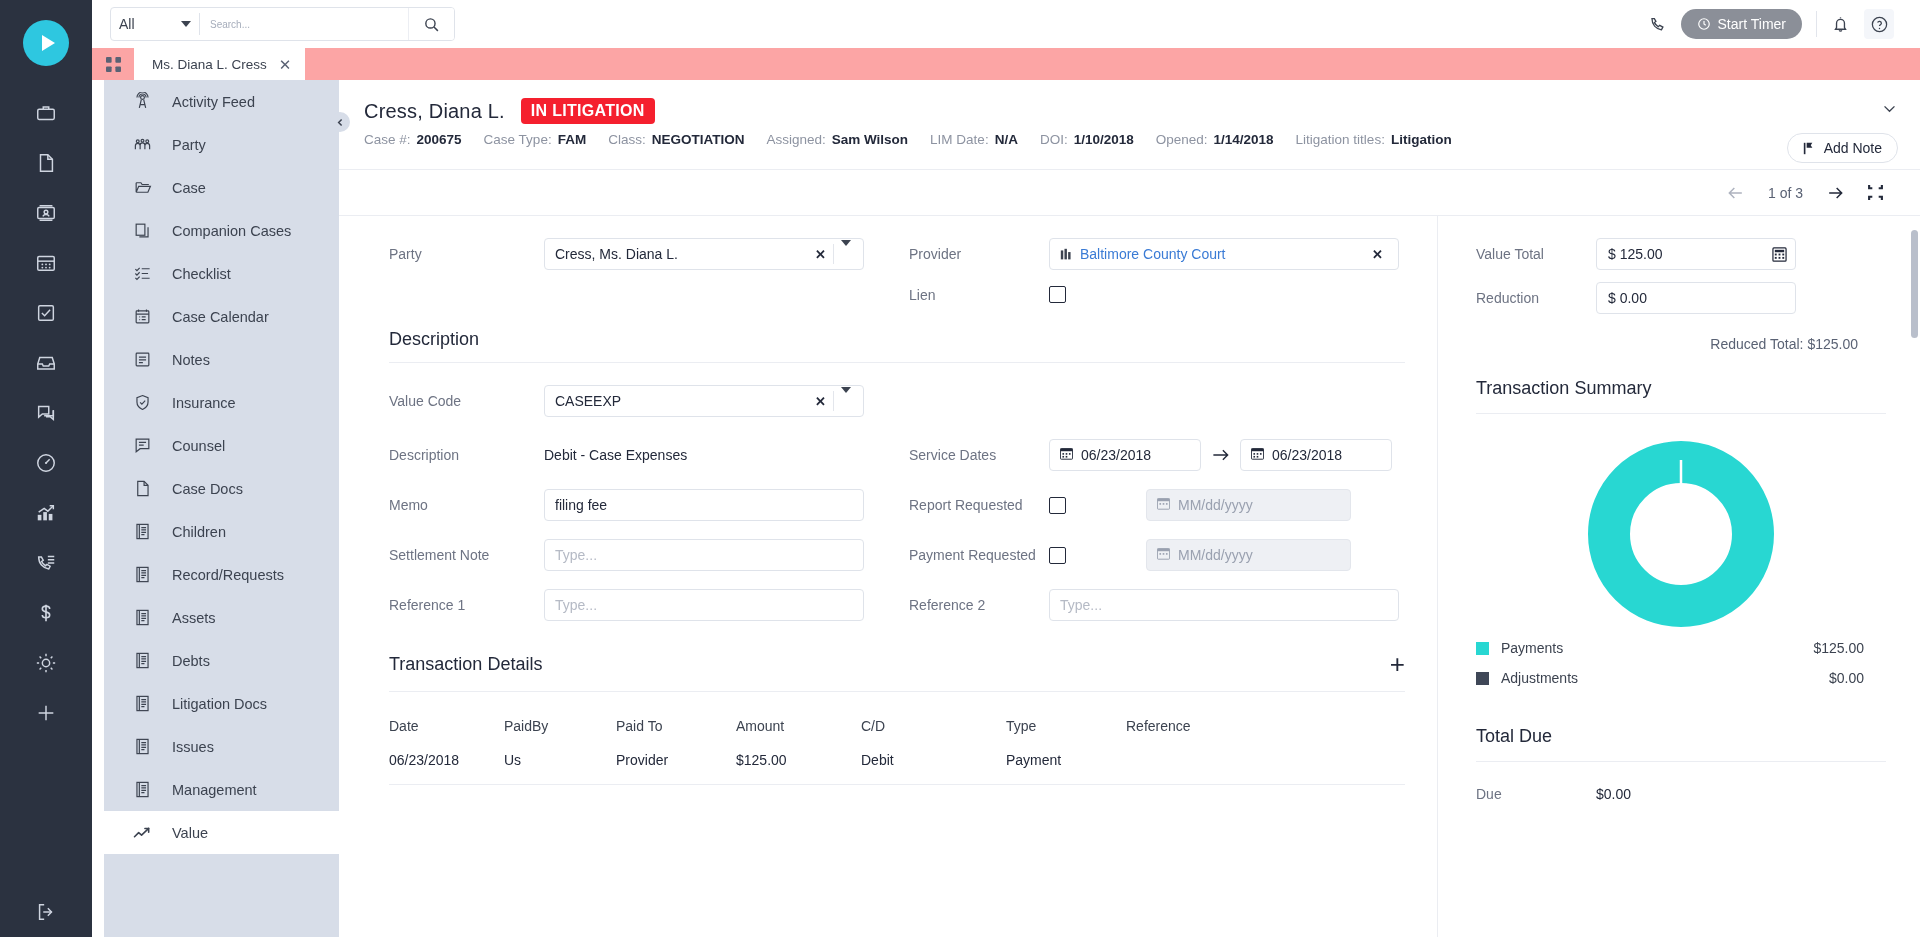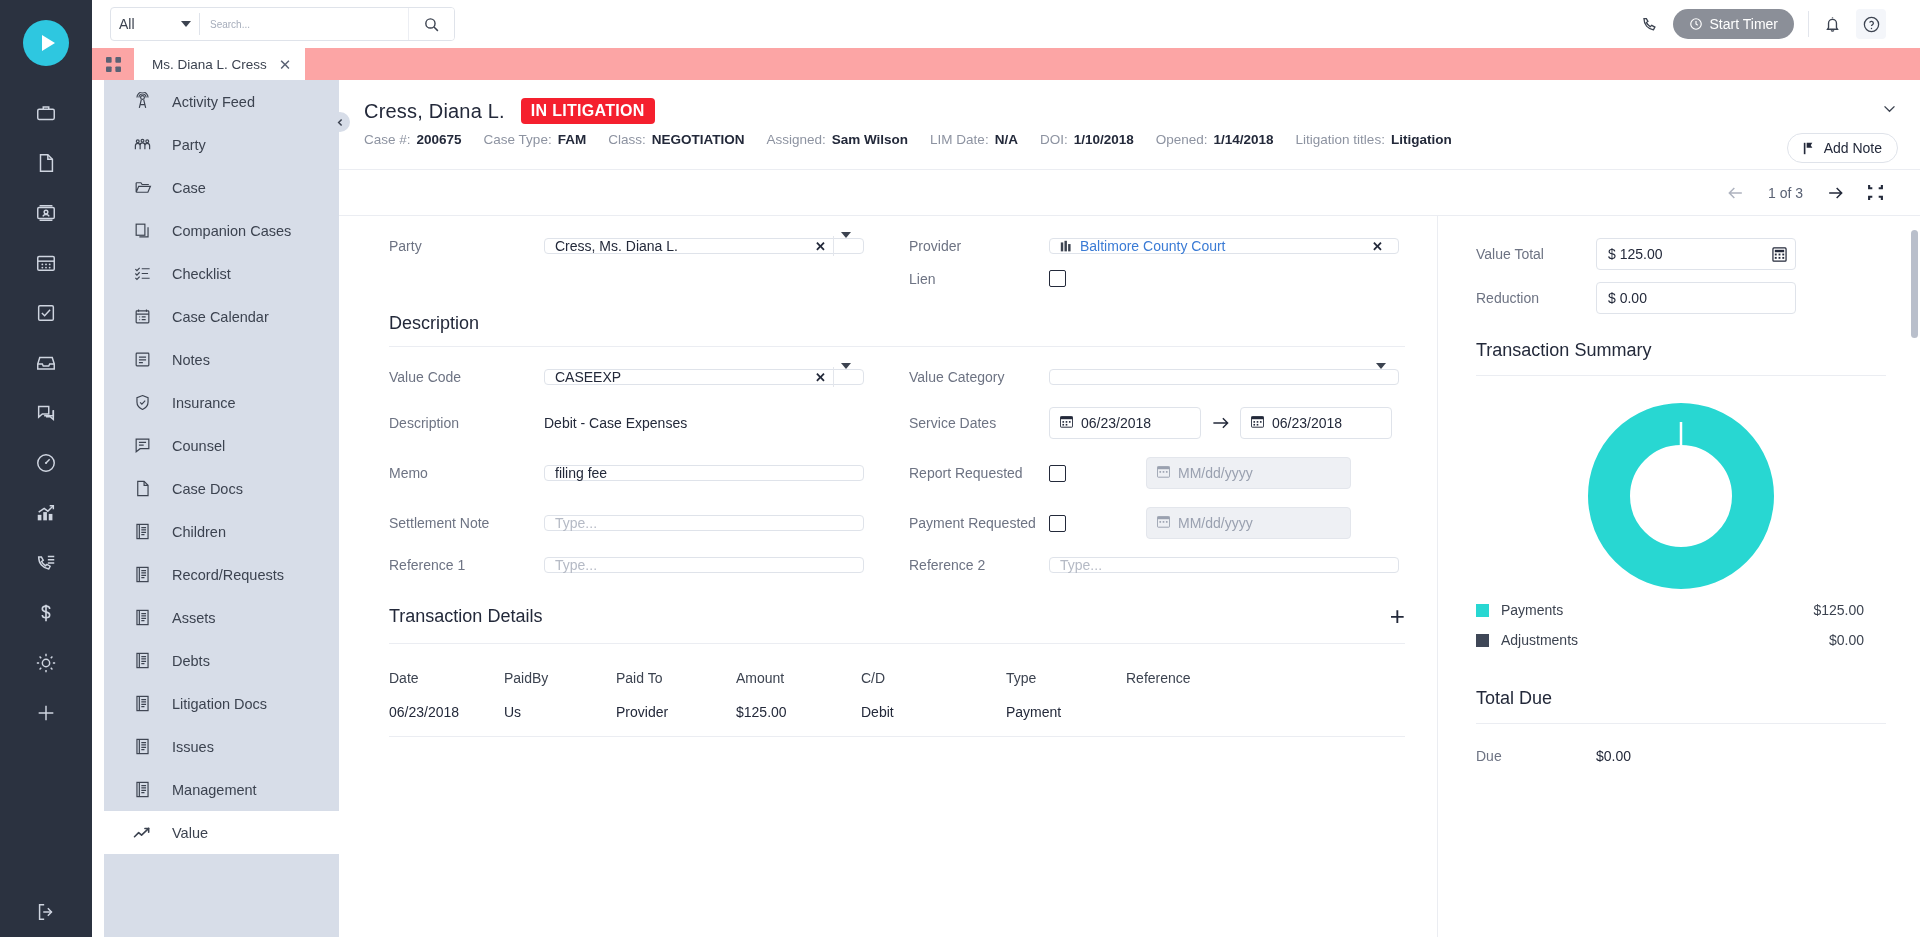--- a/index.html
+++ b/index.html
@@ -35,21 +35,21 @@
   .rail-ico {
     width: 92px; height: 50px;
     display: flex; align-items: center; justify-content: center;
     color: #cfd5e0;
   }
   .rail-ico svg { display: block; }
   .rail-bottom { position: absolute; left: 0; bottom: 14px; width: 92px; display: flex; justify-content: center; }
 
   
   .topbar {
-    position: absolute; left: 92px; top: 0; right: 12px; height: 48px;
+    position: absolute; left: 92px; top: 0; right: 4px; height: 48px;
     background: #ffffff;
     display: flex; align-items: center;
   }
   .searchwrap {
     display: flex; align-items: center;
     margin-left: 18px;
     height: 34px;
     border: 1px solid #dfe3ea; border-radius: 4px;
     overflow: hidden;
     background: #fff;
@@ -169,21 +169,21 @@
     border-right: 1px solid #ebedf2;
   }
   .formpad { padding: 22px 32px 0 50px; }
   .row { display: flex; align-items: center; margin-bottom: 6px; }
   .col { display: flex; align-items: center; }
   .lab { font-size: 14px; color: #6d7383; }
   .lab.lc { width: 155px; flex: 0 0 155px; }
   .lab.rc { width: 140px; flex: 0 0 140px; }
 
   .field {
-    height: 16px; border: 1px solid #dfe3ea; border-radius: 4px; background: #fff;
+    height: 32px; border: 1px solid #dfe3ea; border-radius: 4px; background: #fff;
     display: flex; align-items: center; padding: 0 8px 0 10px;
     font-size: 14px; color: #23293a;
   }
   .field.w320 { width: 320px; }
   .field.w350 { width: 350px; }
   .field .val { flex: 1; white-space: nowrap; overflow: hidden; }
   .field .ph { flex: 1; color: #b5bac5; }
   .field .clear { color: #23293a; font-size: 13px; padding: 0 7px; cursor: pointer; font-weight: bold; }
   .field .dsep { width: 1px; height: 20px; background: #e3e6ec; }
   .field .dd { padding: 0 4px 0 7px; cursor: pointer; }
@@ -736,27 +736,20 @@
       <div class="row" style="margin-bottom:22px;">
         <div class="col" style="width:520px;">
           <span class="lab lc">Value Code</span>
           <div class="field w320">
             <span class="val">CASEEXP</span>
             <span class="clear">✕</span>
             <span class="dsep"></span>
             <span class="dd"><span class="caret"></span></span>
           </div>
         </div>
-        <div class="col">
-          <span class="lab rc">Value Category</span>
-          <div class="field w350">
-            <span class="val"></span>
-            <span class="dd"><span class="caret"></span></span>
-          </div>
-        </div>
       </div>
 
       <div class="row" style="margin-bottom:18px;">
         <div class="col" style="width:520px;">
           <span class="lab lc">Description</span>
           <span class="plain-val">Debit - Case Expenses</span>
         </div>
         <div class="col">
           <span class="lab rc">Service Dates</span>
           <div class="datefield">
@@ -907,20 +900,21 @@
       </div>
     </div>
 
     <div class="rrow">
       <span class="rlab">Reduction</span>
       <div class="rfield">
         <span class="rv">$ 0.00</span>
       </div>
     </div>
 
+    <div class="reduced">Reduced Total: $125.00</div>
 
     <div class="rtitle">Transaction Summary</div>
     <div class="rrule"></div>
 
     <div class="donutwrap">
       <svg width="192" height="192" viewBox="0 0 192 192">
         <circle cx="96" cy="96" r="72" fill="none" stroke="#28d7d2" stroke-width="42"></circle>
         <path d="M96 22 L96 70" stroke="#ffffff" stroke-width="2.5"></path>
       </svg>
     </div>

